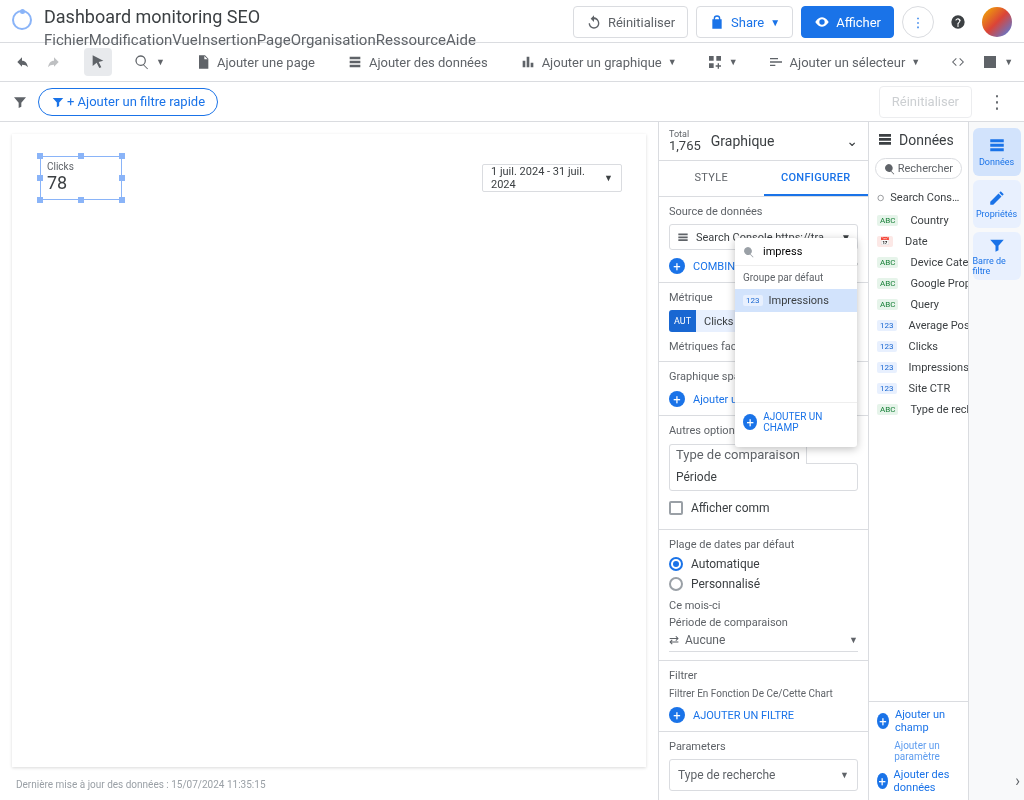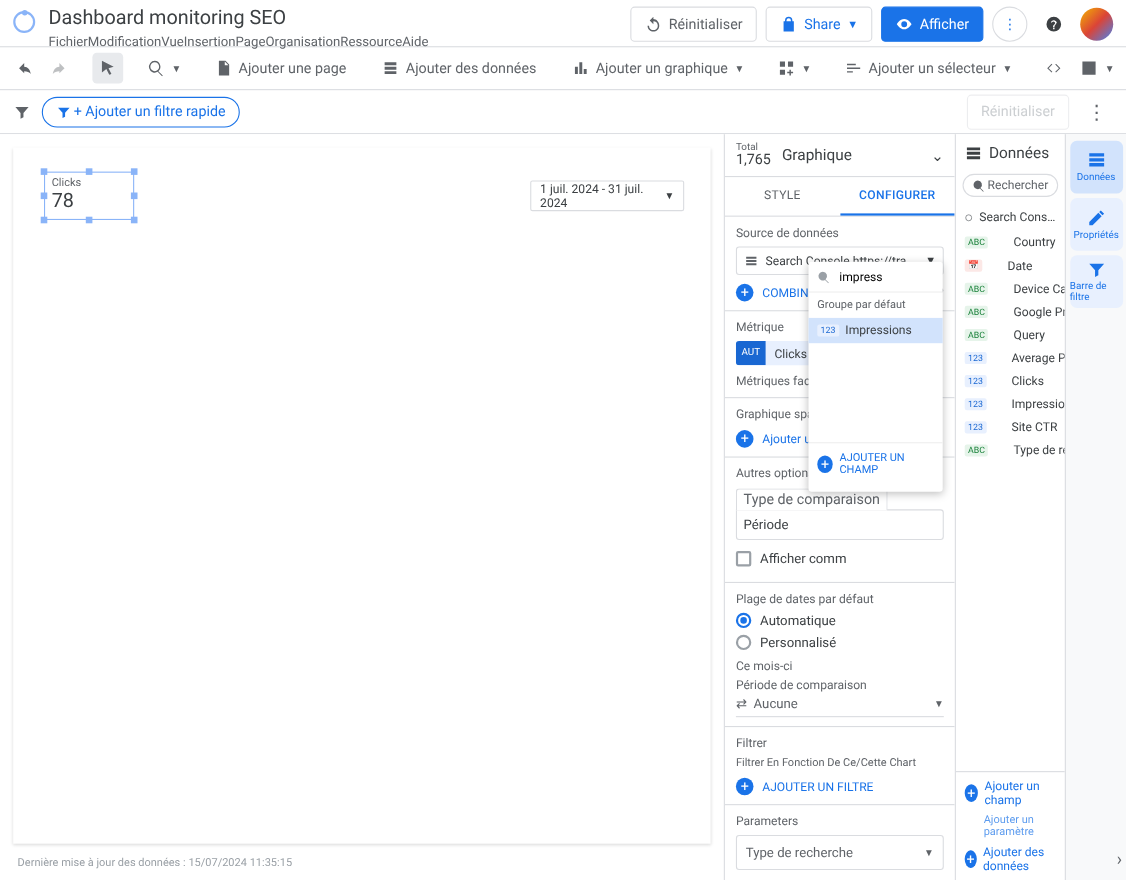--- a/index.html
+++ b/index.html
@@ -14,21 +14,21 @@
   }
   *{box-sizing:border-box;font-family:"Google Sans",Roboto,Arial,sans-serif;}
   body{margin:0;width:1024px;height:800px;background:var(--bg);color:var(--text);font-size:13px;overflow:hidden;position:relative;}
 
   
   .header{display:flex;align-items:flex-start;padding:6px 12px 0 12px;height:42px;}
   .logo{width:20px;height:20px;border:2px solid #8ab4f8;border-radius:50%;margin-right:12px;margin-top:4px;position:relative;}
   .logo::after{content:"";position:absolute;top:-3px;left:6px;width:5px;height:5px;border-radius:50%;background:#8ab4f8;}
   .title-block{flex:1;}
   .title{font-size:18px;color:#3c4043;}
-  .menubar{display:flex;font-size:12px;color:var(--text-light);margin-top:4px;}
+  .menubar{display:flex;font-size:15px;color:var(--text-light);margin-top:4px;}
   .menubar span{cursor:pointer;}
   .header-actions{display:flex;align-items:center;gap:8px;}
   .btn{display:flex;align-items:center;gap:6px;height:32px;padding:0 12px;border:1px solid var(--border);border-radius:4px;background:#fff;cursor:pointer;font-size:13px;color:var(--text-light);}
   .btn.share{color:var(--blue);}
   .btn.primary{background:var(--blue);color:#fff;border-color:var(--blue);}
   .icon-btn{width:32px;height:32px;border-radius:50%;display:flex;align-items:center;justify-content:center;cursor:pointer;}
   .icon-btn.bordered{border:1px solid var(--border);}
   .icon{width:16px;height:16px;}
   .avatar{width:30px;height:30px;border-radius:50%;background:linear-gradient(135deg,#f4b400,#db4437,#4285f4);}
 
@@ -99,21 +99,21 @@
   .pop-item.sel{background:#d2e3fc;}
   .type-tag{font-size:8px;background:#e8eaed;color:var(--text-light);border-radius:2px;padding:1px 3px;}
   .type-tag.num{color:#1967d2;background:#e8f0fe;}
   .pop-footer{display:flex;align-items:center;gap:6px;padding:8px;color:var(--blue);font-size:10px;cursor:pointer;border-top:1px solid #eee;margin-top:90px;}
 
   
   .data-panel{width:100px;border-left:1px solid var(--border);display:flex;flex-direction:column;background:#fff;font-size:11px;}
   .data-head{display:flex;align-items:center;gap:6px;padding:10px 8px;font-size:14px;}
   .data-search{display:flex;align-items:center;gap:2px;margin:0 6px 6px;border:1px solid var(--border);border-radius:14px;padding:3px 8px;color:var(--text-light);font-size:11px;}
   .conn{display:flex;align-items:center;gap:6px;padding:6px 8px;white-space:nowrap;overflow:hidden;text-overflow:ellipsis;}
-  .field-row{display:flex;align-items:center;gap:23px;padding:4px 8px;cursor:pointer;white-space:nowrap;overflow:hidden;}
+  .field-row{display:flex;align-items:center;gap:12px;padding:4px 8px;cursor:pointer;white-space:nowrap;overflow:hidden;}
   .ft{font-size:8px;border-radius:2px;padding:1px 3px;flex-shrink:0;}
   .ft.abc{background:#e6f4ea;color:#188038;}
   .ft.date{background:#fce8e6;color:#c5221f;}
   .ft.num{background:#e8f0fe;color:#1967d2;}
   .data-footer{margin-top:auto;border-top:1px solid var(--border);}
   .add-link{display:flex;align-items:center;gap:6px;padding:6px 8px;color:var(--blue);font-size:11px;cursor:pointer;}
 
   
   .rail{width:56px;background:var(--panel-bg);border-left:1px solid var(--border);display:flex;flex-direction:column;align-items:center;padding-top:6px;gap:4px;}
   .rail-item{width:48px;height:48px;border-radius:6px;display:flex;flex-direction:column;align-items:center;justify-content:center;font-size:9px;color:var(--text-light);cursor:pointer;gap:2px;}

